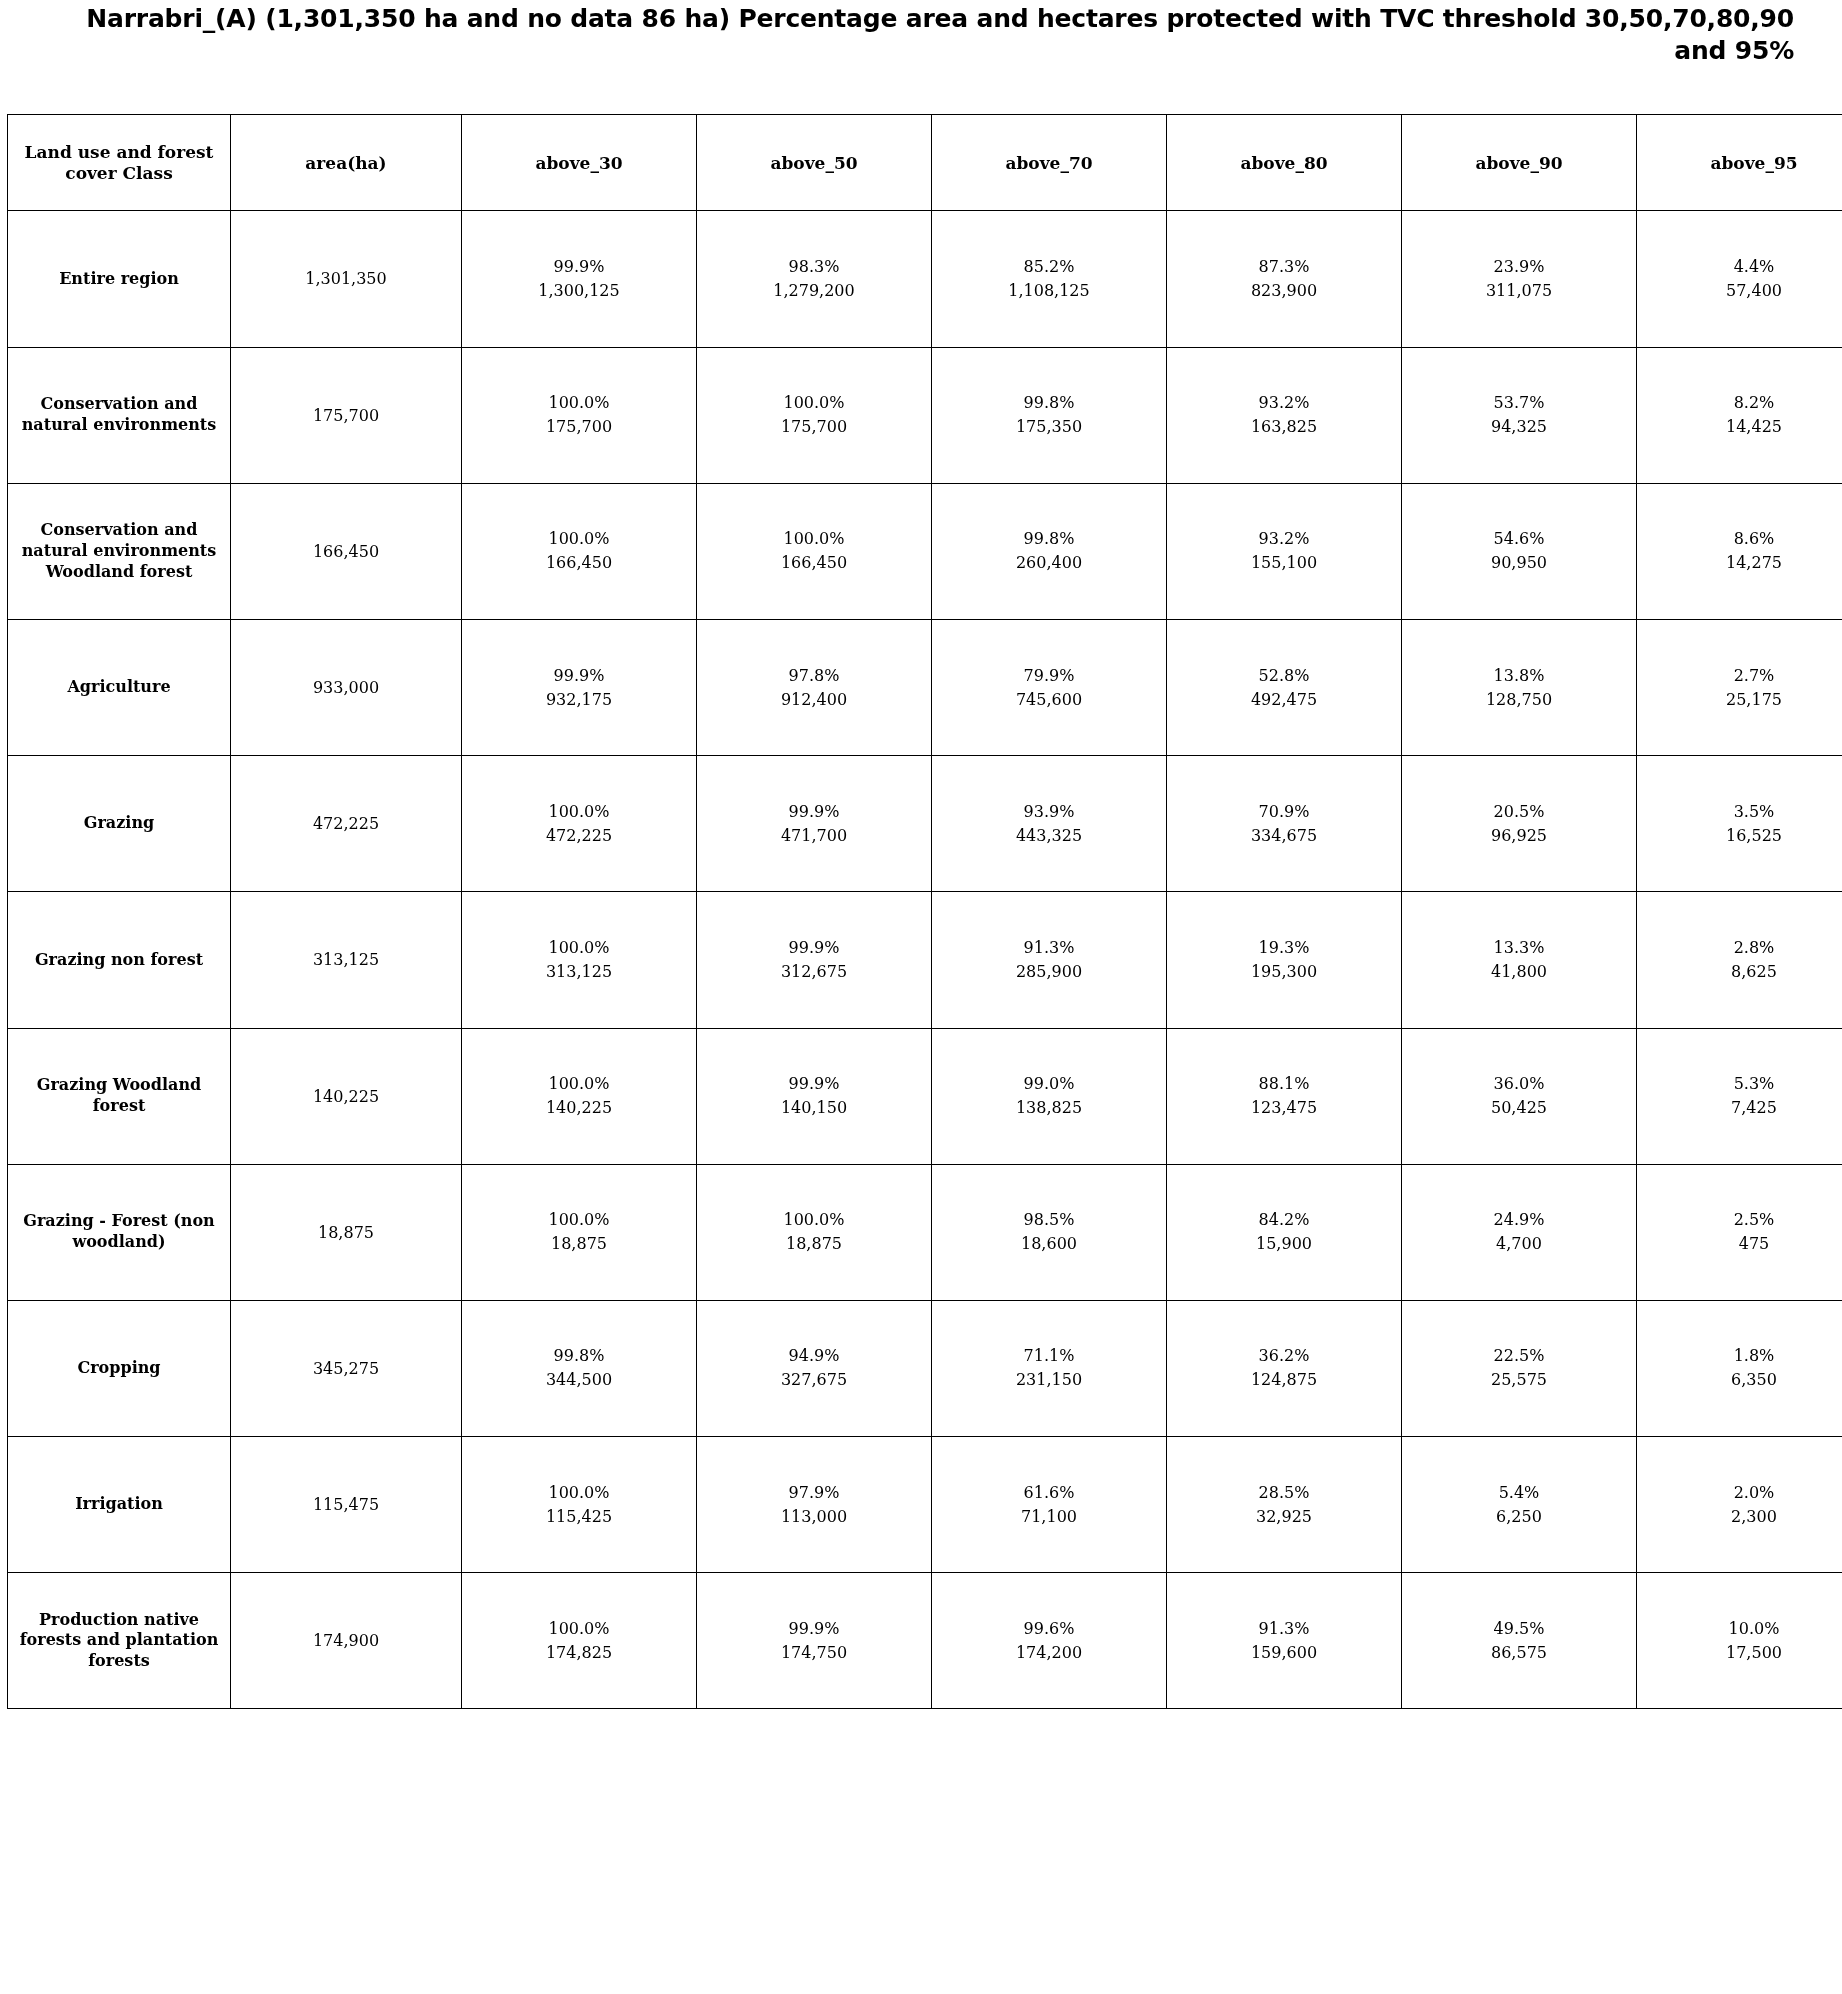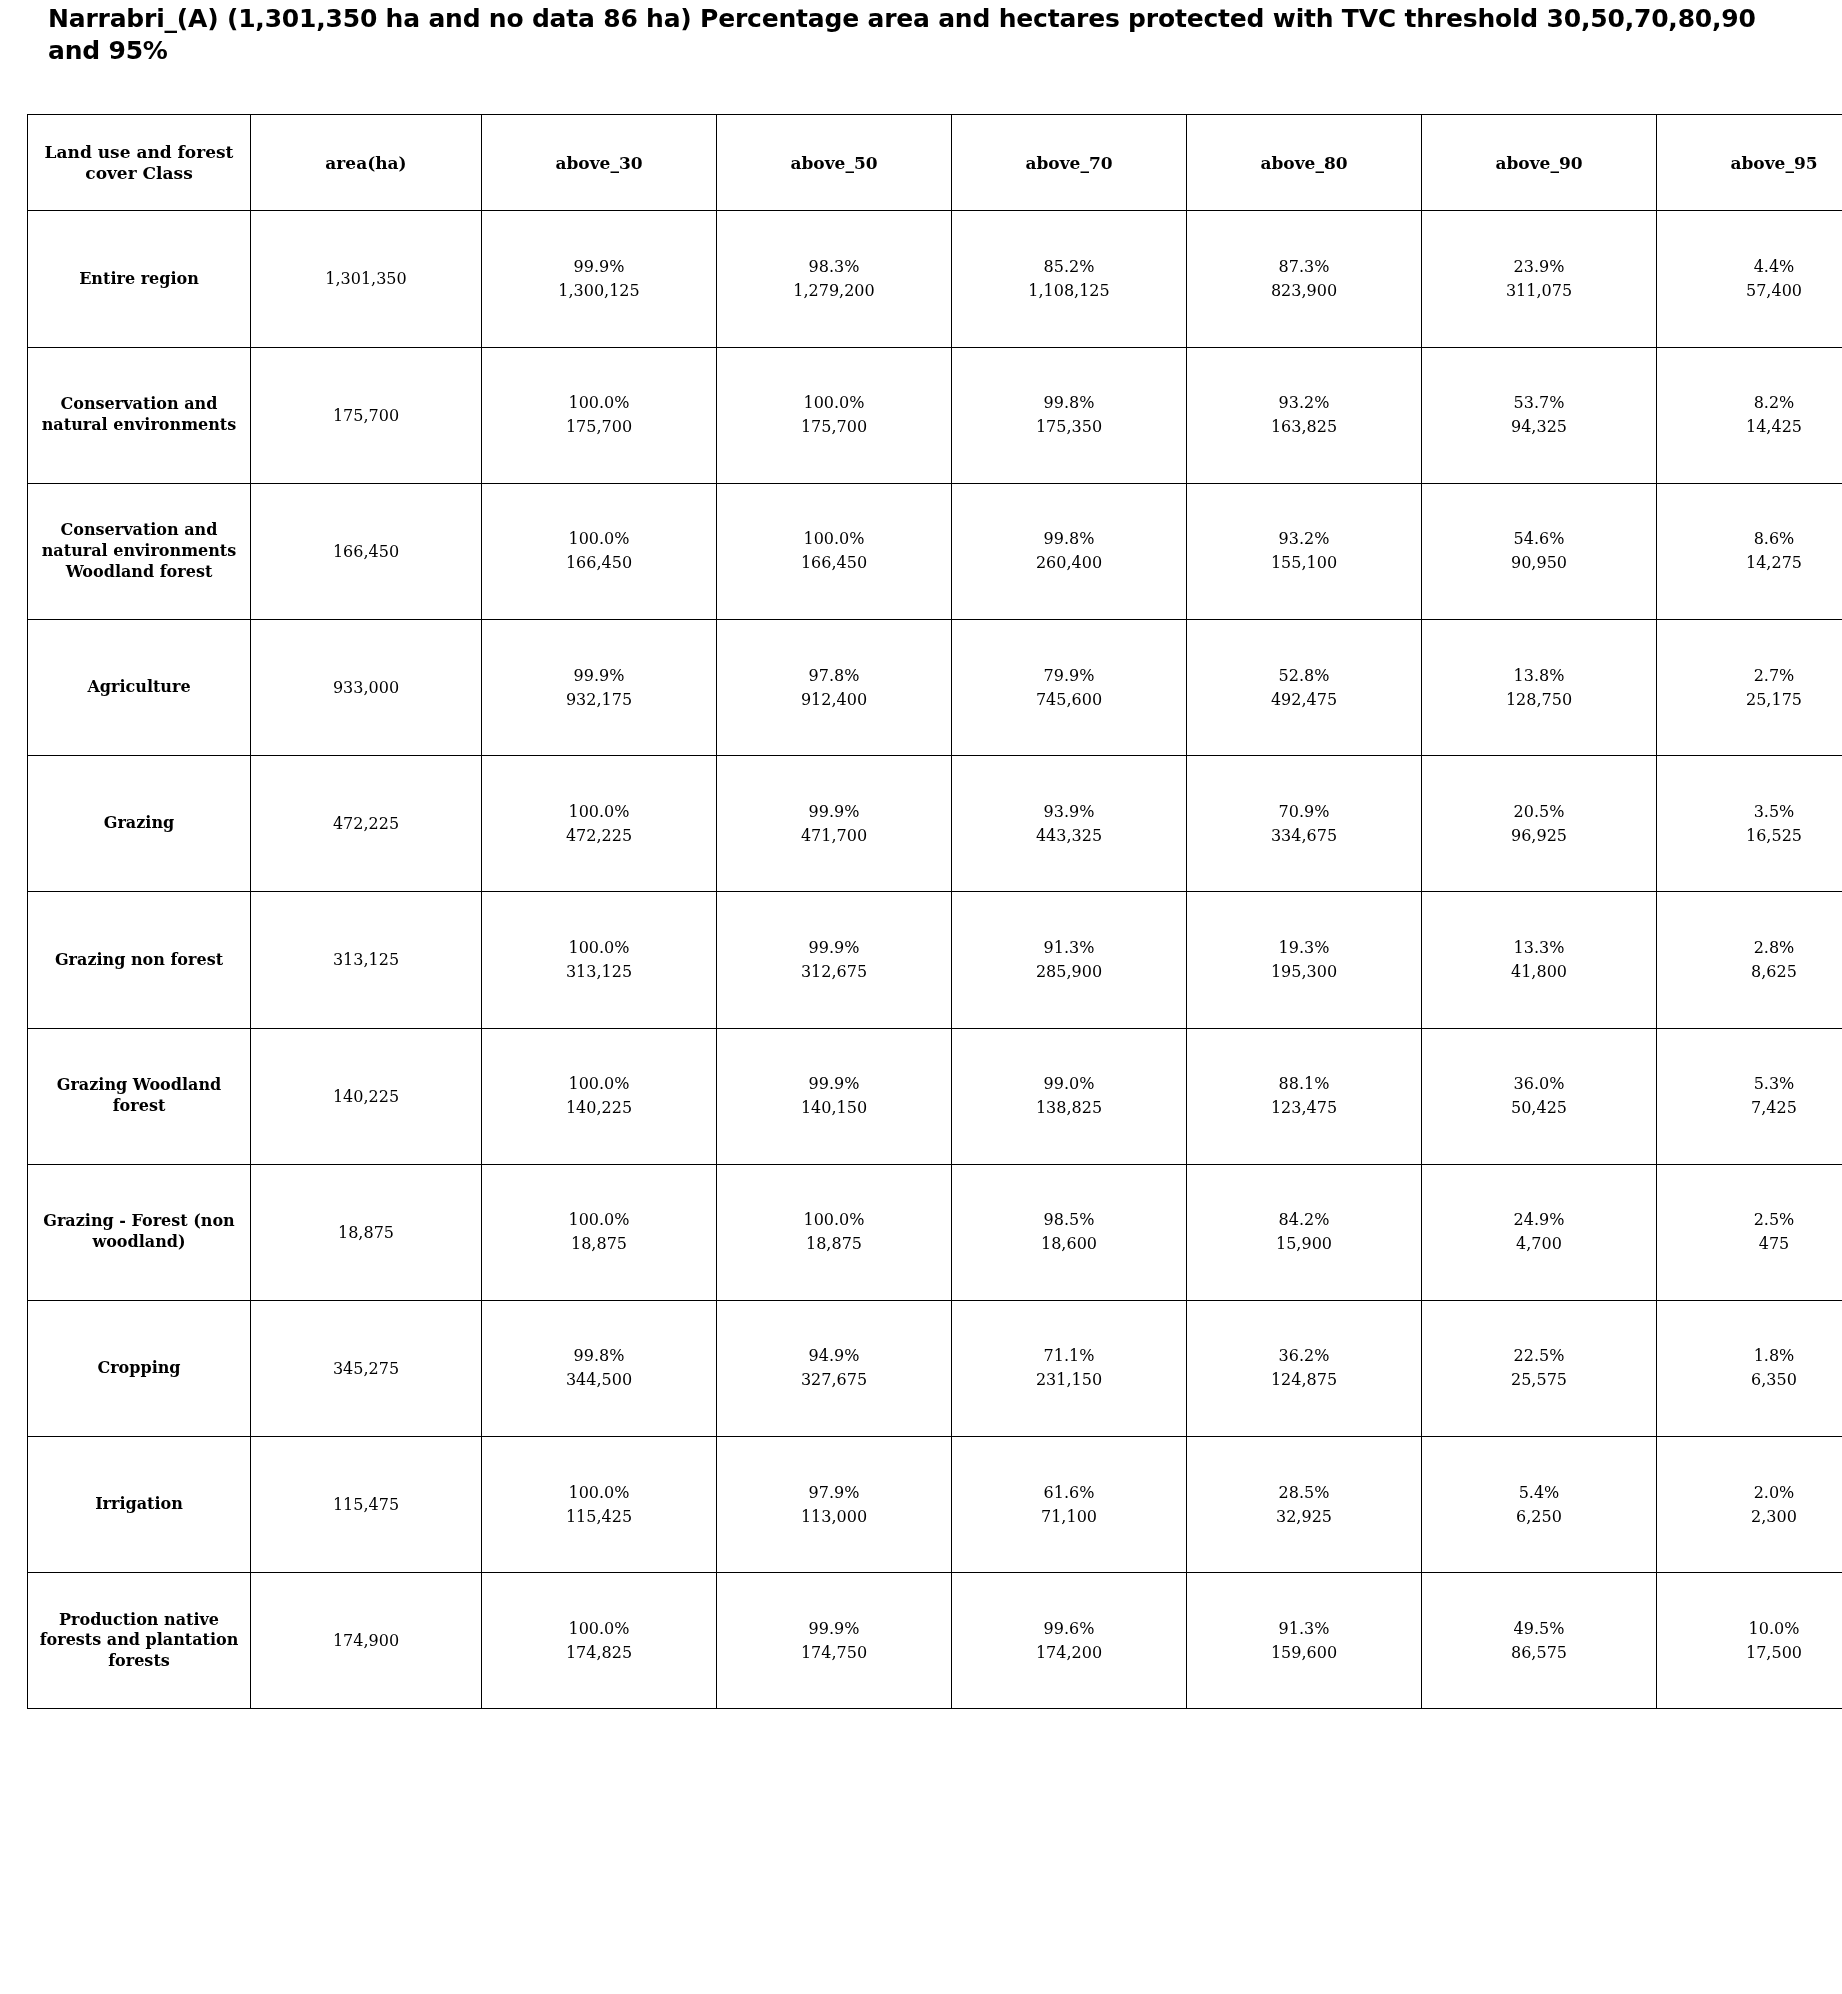--- a/index.html
+++ b/index.html
@@ -13,33 +13,33 @@
     color: #000000;
   }
   .page {
     width: 1842px;
     min-height: 2521px;
     position: relative;
     box-sizing: border-box;
     padding: 0;
   }
   .title {
-    text-align: left;
+    text-align: right;
     font-family: "DejaVu Sans", sans-serif;
     font-weight: bold;
     font-size: 25px;
     line-height: 1.28;
     padding-top: 3.2px;
     padding-left: 48px;
     padding-right: 48px;
     letter-spacing: -0.2px;
   }
   .table-wrap {
     margin-top: 47px;
-    padding-left: 27px;
+    padding-left: 7px;
     padding-right: 25px;
   }
   table.data {
     border-collapse: collapse;
     width: 100%;
     table-layout: fixed;
   }
   table.data td, table.data th {
     border: 1.2px solid #000000;
     text-align: center;

